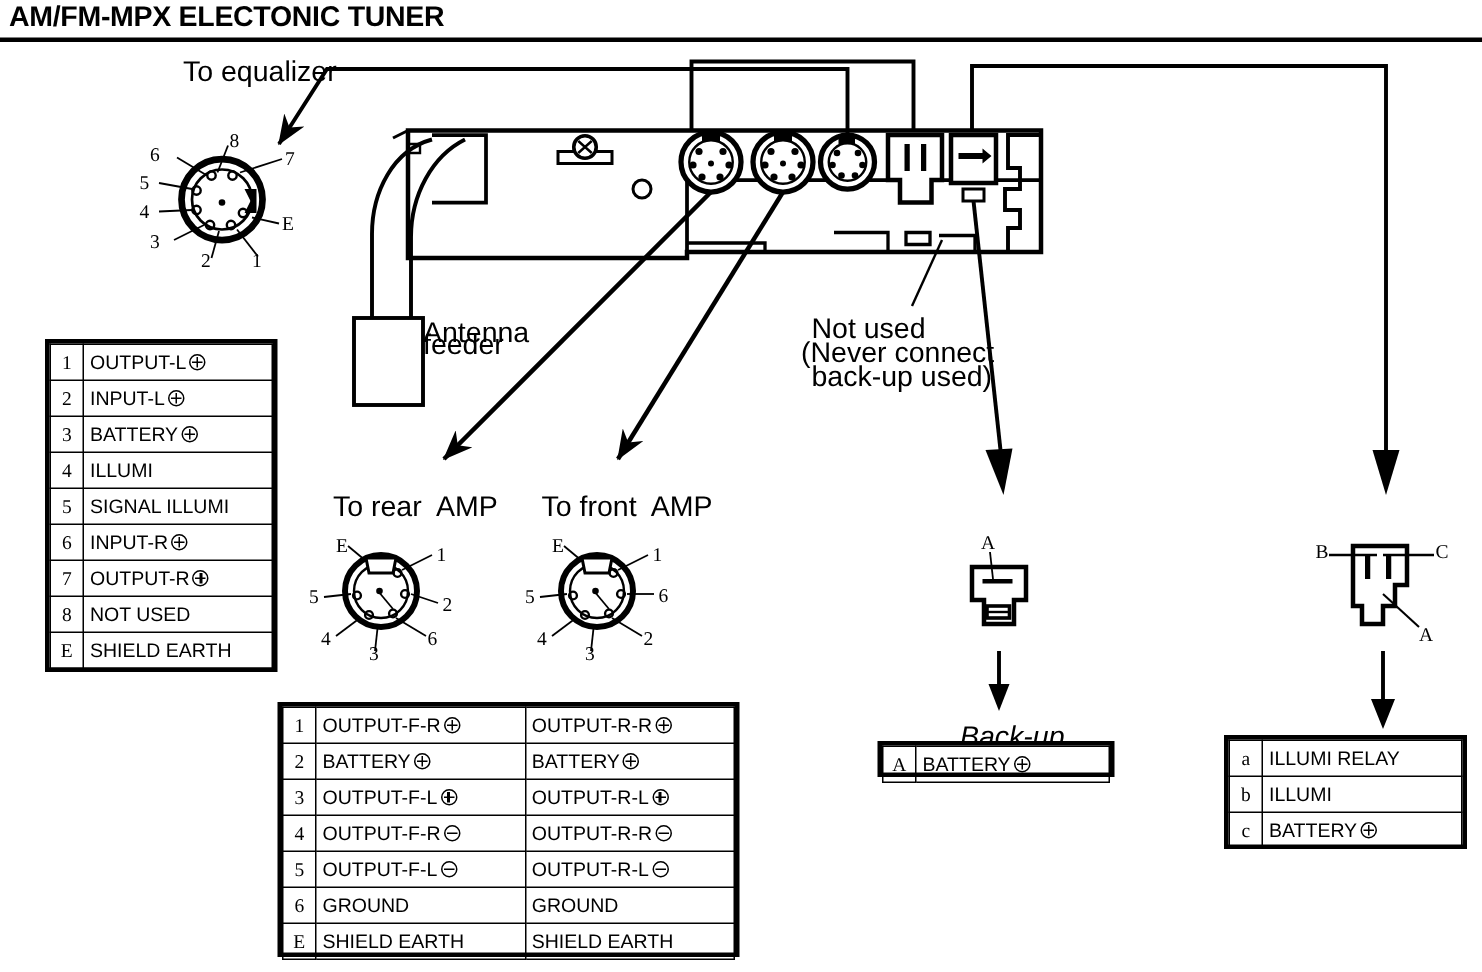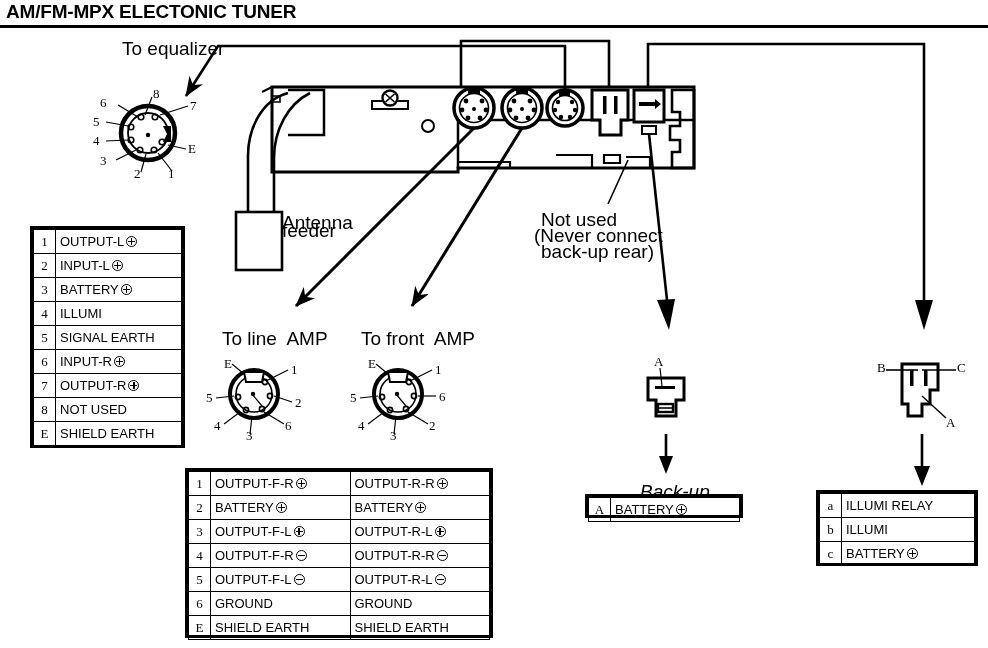--- a/index.html
+++ b/index.html
@@ -335,23 +335,23 @@
     <path class="fill0" d="M922 486 L914 466 L930 466 Z"></path>
   </svg>
 
   <div class="lbl" style="left:122px; top:41px;">To equalizer</div>
 
   <div class="lbl" style="left:282px; top:192px;margin-top:23px;">Antenna</div>
   <div class="lbl" style="left:282px; top:223px;">feeder</div>
 
   <div class="lbl" style="left:541px; top:212px;">Not used</div>
   <div class="lbl" style="left:534px; top:228px;text-align:center;">(Never connect</div>
-  <div class="lbl" style="left:541px; top:244px;">back-up rear)</div>
-
-  <div class="lbl" style="left:222px; top:331px;">To line  AMP</div>
+  <div class="lbl" style="left:541px; top:244px;">back-up used)</div>
+
+  <div class="lbl" style="left:222px; top:331px;">To rear  AMP</div>
   <div class="lbl" style="left:361px; top:331px;">To front  AMP</div>
 
   <div class="lbl" style="left:640px; top:484px;font-style:italic;">Back-up</div>
 
   <div class="lbl pin" style="left:100px; top:95px;">6</div>
   <div class="lbl pin" style="left:93px;  top:114px;">5</div>
   <div class="lbl pin" style="left:93px;  top:133px;">4</div>
   <div class="lbl pin" style="left:100px; top:153px;">3</div>
   <div class="lbl pin" style="left:134px; top:166px;">2</div>
   <div class="lbl pin" style="left:168px; top:166px;">1</div>
@@ -395,21 +395,21 @@
           <tr>
             <td class="num"><span>3</span></td>
             <td class="val"><span>BATTERY</span><span class="csym plus"></span></td>
           </tr>
           <tr>
             <td class="num"><span>4</span></td>
             <td class="val"><span>ILLUMI</span></td>
           </tr>
           <tr>
             <td class="num"><span>5</span></td>
-            <td class="val"><span>SIGNAL EARTH</span></td>
+            <td class="val"><span>SIGNAL ILLUMI</span></td>
           </tr>
           <tr>
             <td class="num"><span>6</span></td>
             <td class="val"><span>INPUT-R</span><span class="csym plus"></span></td>
           </tr>
           <tr>
             <td class="num"><span>7</span></td>
             <td class="val"><span>OUTPUT-R</span><span class="csym plus"></span></td>
           </tr>
           <tr>

